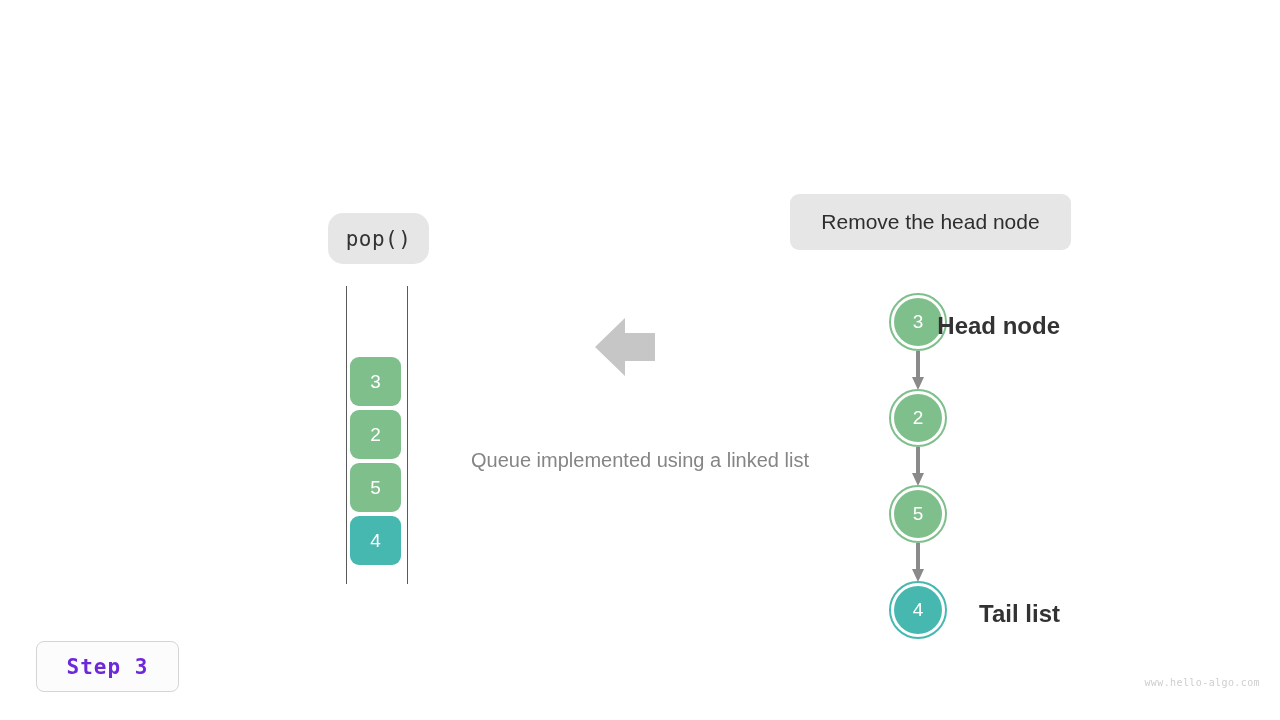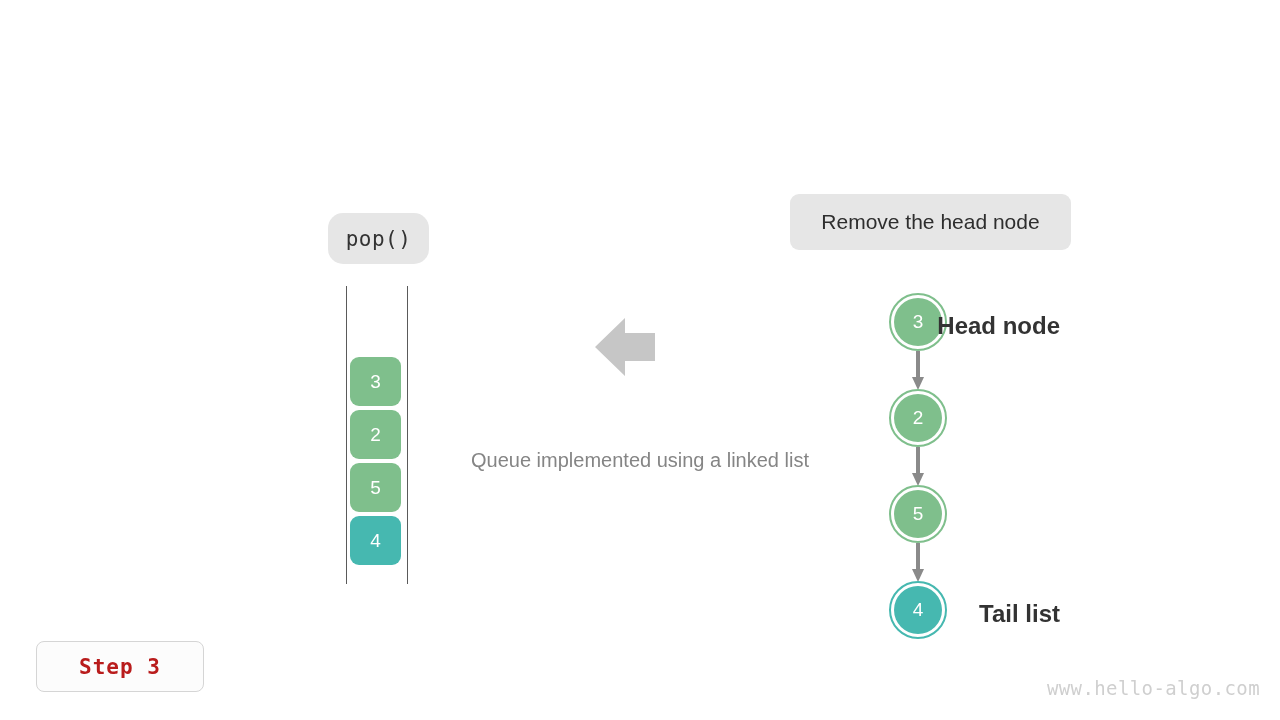--- a/index.html
+++ b/index.html
@@ -156,43 +156,43 @@
     white-space: nowrap;
   }
   .label-head { top: 312px; }
   .label-tail { top: 600px; }
 
   
   .step-badge {
     position: absolute;
     left: 36px;
     top: 641px;
-    width: 168px;
+    width: 143px;
     height: 51px;
     box-sizing: border-box;
     border: 1px solid #d5d5d5;
     border-radius: 8px;
     background: #fcfcfc;
     display: flex;
     align-items: center;
     justify-content: center;
     font-family: "DejaVu Sans Mono", monospace;
     font-size: 21px;
     font-weight: bold;
-    color: #b91c1c;
+    color: #6d28d9;
     letter-spacing: 1px;
   }
 
   
   .watermark {
     position: absolute;
     right: 20px;
     top: 677px;
     font-family: "DejaVu Sans Mono", monospace;
-    font-size: 19px;
+    font-size: 10px;
     color: #cfcfcf;
     letter-spacing: 0.4px;
   }
 </style>
 </head>
 <body>
 
 <div class="op-pill">
   <span>pop()</span>
 </div>

